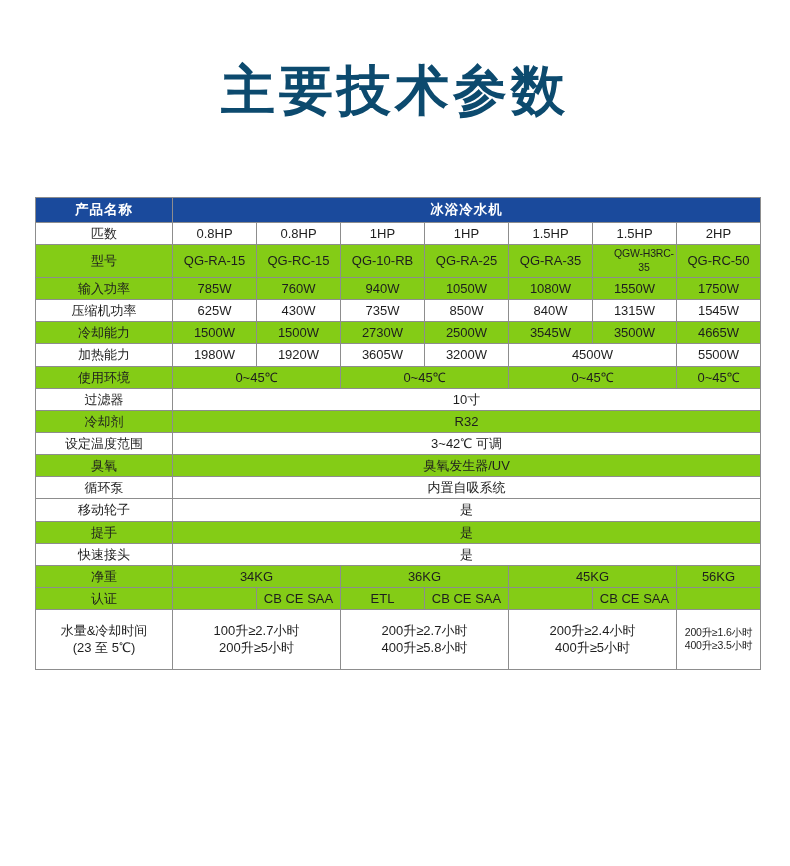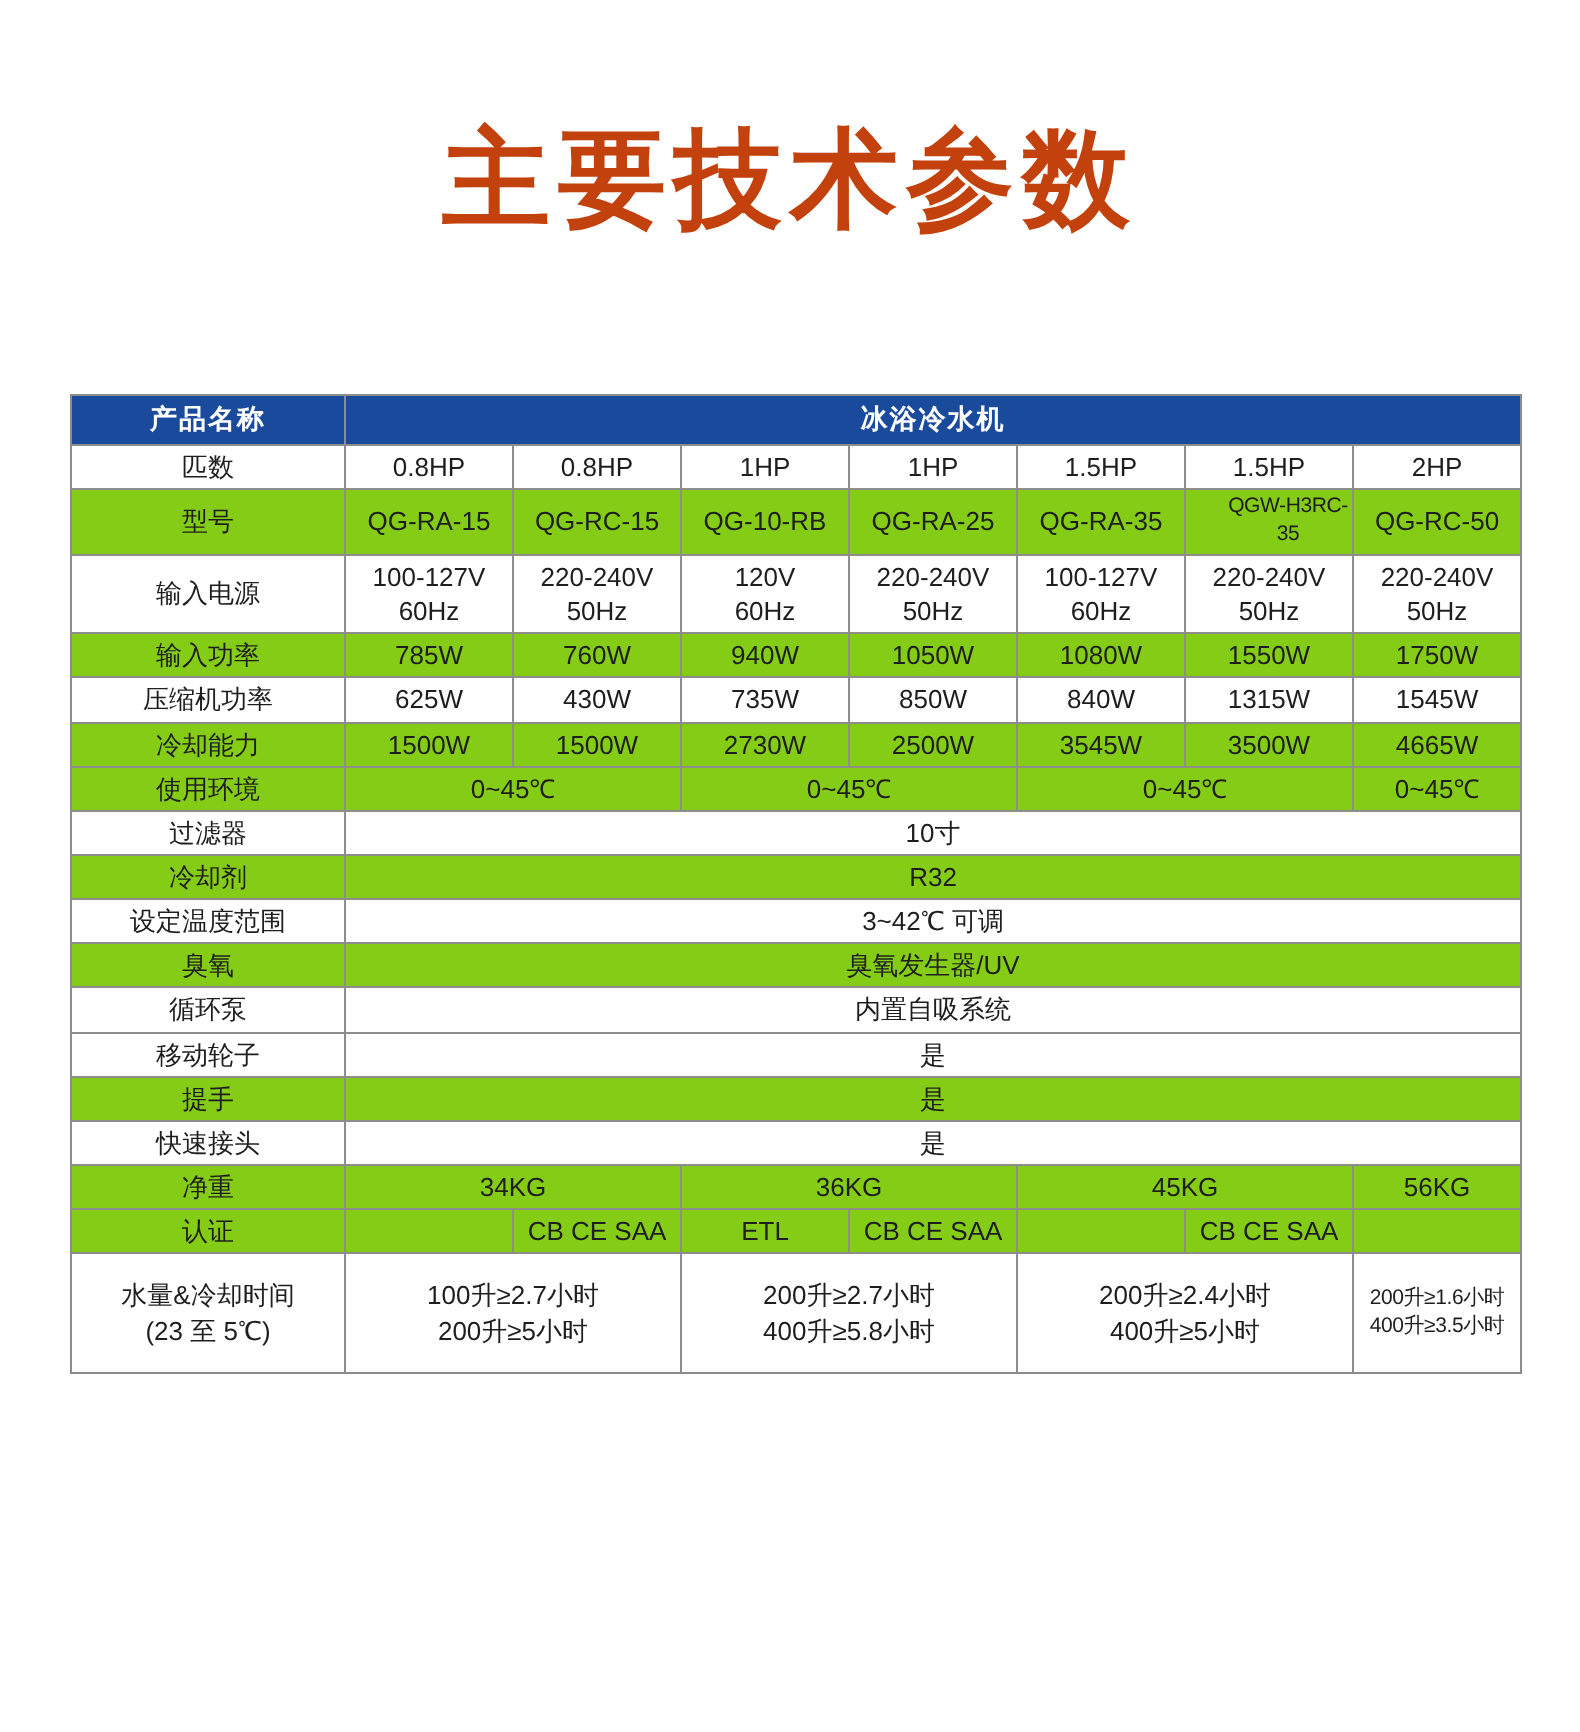--- a/index.html
+++ b/index.html
@@ -8,21 +8,21 @@
     background:#ffffff;
     font-family:"Liberation Sans", sans-serif;
     position:relative;
   }
   .page-title {
     position:absolute;
     top:62px; left:0; width:100%;
     text-align:center;
     font-size:54px;
     font-weight:900;
-    color:#c2410c;
+    color:#0c4a6e;
     letter-spacing:4px;
     line-height:1.05;
   }
   table.spec {
     position:absolute;
     left:35px; top:197px;
     width:725px;
     border-collapse:collapse;
     table-layout:fixed;
     color:#1e1e1e;
@@ -90,37 +90,20 @@
       <tr class="shade">
         <th>型号</th>
         <td>QG-RA-15</td>
         <td>QG-RC-15</td>
         <td>QG-10-RB</td>
         <td>QG-RA-25</td>
         <td>QG-RA-35</td>
         <td class="small">QGW-H3RC-35</td>
         <td>QG-RC-50</td>
       </tr>
-      <tr>
-        <th>输入电源</th>
-        <td>100-127V
-60Hz</td>
-        <td>220-240V
-50Hz</td>
-        <td>120V
-60Hz</td>
-        <td>220-240V
-50Hz</td>
-        <td>100-127V
-60Hz</td>
-        <td>220-240V
-50Hz</td>
-        <td>220-240V
-50Hz</td>
-      </tr>
       <tr class="shade">
         <th>输入功率</th>
         <td>785W</td>
         <td>760W</td>
         <td>940W</td>
         <td>1050W</td>
         <td>1080W</td>
         <td>1550W</td>
         <td>1750W</td>
       </tr>
@@ -136,20 +119,29 @@
       </tr>
       <tr class="shade">
         <th>冷却能力</th>
         <td>1500W</td>
         <td>1500W</td>
         <td>2730W</td>
         <td>2500W</td>
         <td>3545W</td>
         <td>3500W</td>
         <td>4665W</td>
+      </tr>
+      <tr>
+        <th>加热能力</th>
+        <td>1980W</td>
+        <td>1920W</td>
+        <td>3605W</td>
+        <td>3200W</td>
+        <td colspan="2">4500W</td>
+        <td>5500W</td>
       </tr>
       <tr class="shade">
         <th>使用环境</th>
         <td colspan="2">0~45℃</td>
         <td colspan="2">0~45℃</td>
         <td colspan="2">0~45℃</td>
         <td>0~45℃</td>
       </tr>
       <tr>
         <th>过滤器</th>

